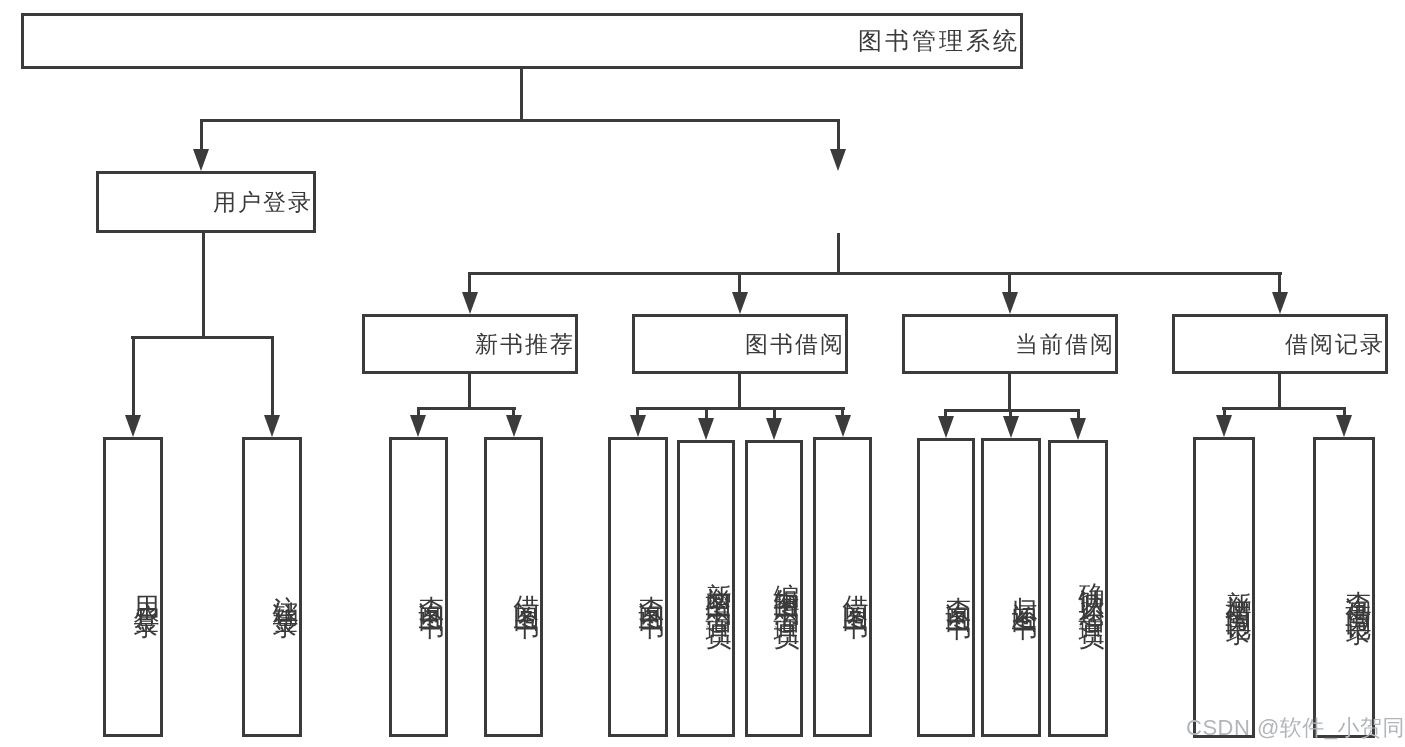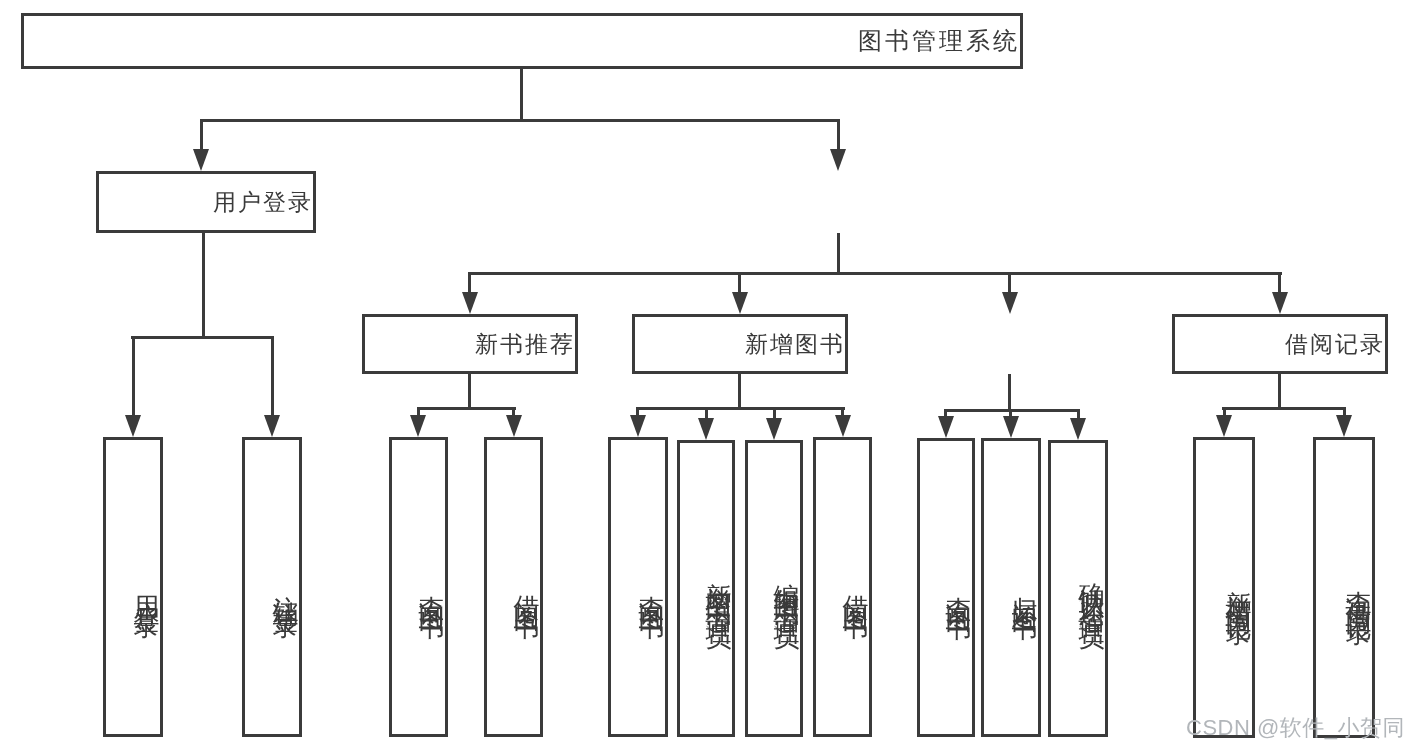--- a/index.html
+++ b/index.html
@@ -71,21 +71,24 @@
   <div class="arr" style="left:732px;top:292px;"></div>
   <div class="vl" style="left:1008px;top:272px;height:24px;"></div>
   <div class="arr" style="left:1002px;top:292px;"></div>
   <div class="vl" style="left:1278px;top:272px;height:24px;"></div>
   <div class="arr" style="left:1272px;top:292px;"></div>
 
   <div class="box" style="left:362px;top:314px;width:216px;height:60px;padding-left:28px;">
     <span class="hlabel">新书推荐</span>
   </div>
   <div class="box" style="left:632px;top:314px;width:216px;height:60px;">
-    <span class="hlabel">新增图书</span>
+    <span class="hlabel">图书借阅</span>
+  </div>
+  <div class="box" style="left:902px;top:314px;width:216px;height:60px;">
+    <span class="hlabel">当前借阅</span>
   </div>
   <div class="box" style="left:1172px;top:314px;width:216px;height:60px;">
     <span class="hlabel">借阅记录</span>
   </div>
 
   <div class="vl" style="left:468px;top:374px;height:35px;"></div>
   <div class="hl" style="left:417px;top:407px;width:99px;"></div>
   <div class="vl" style="left:417px;top:407px;height:10px;"></div>
   <div class="arr" style="left:410px;top:415px;"></div>
   <div class="vl" style="left:512px;top:407px;height:10px;"></div>

